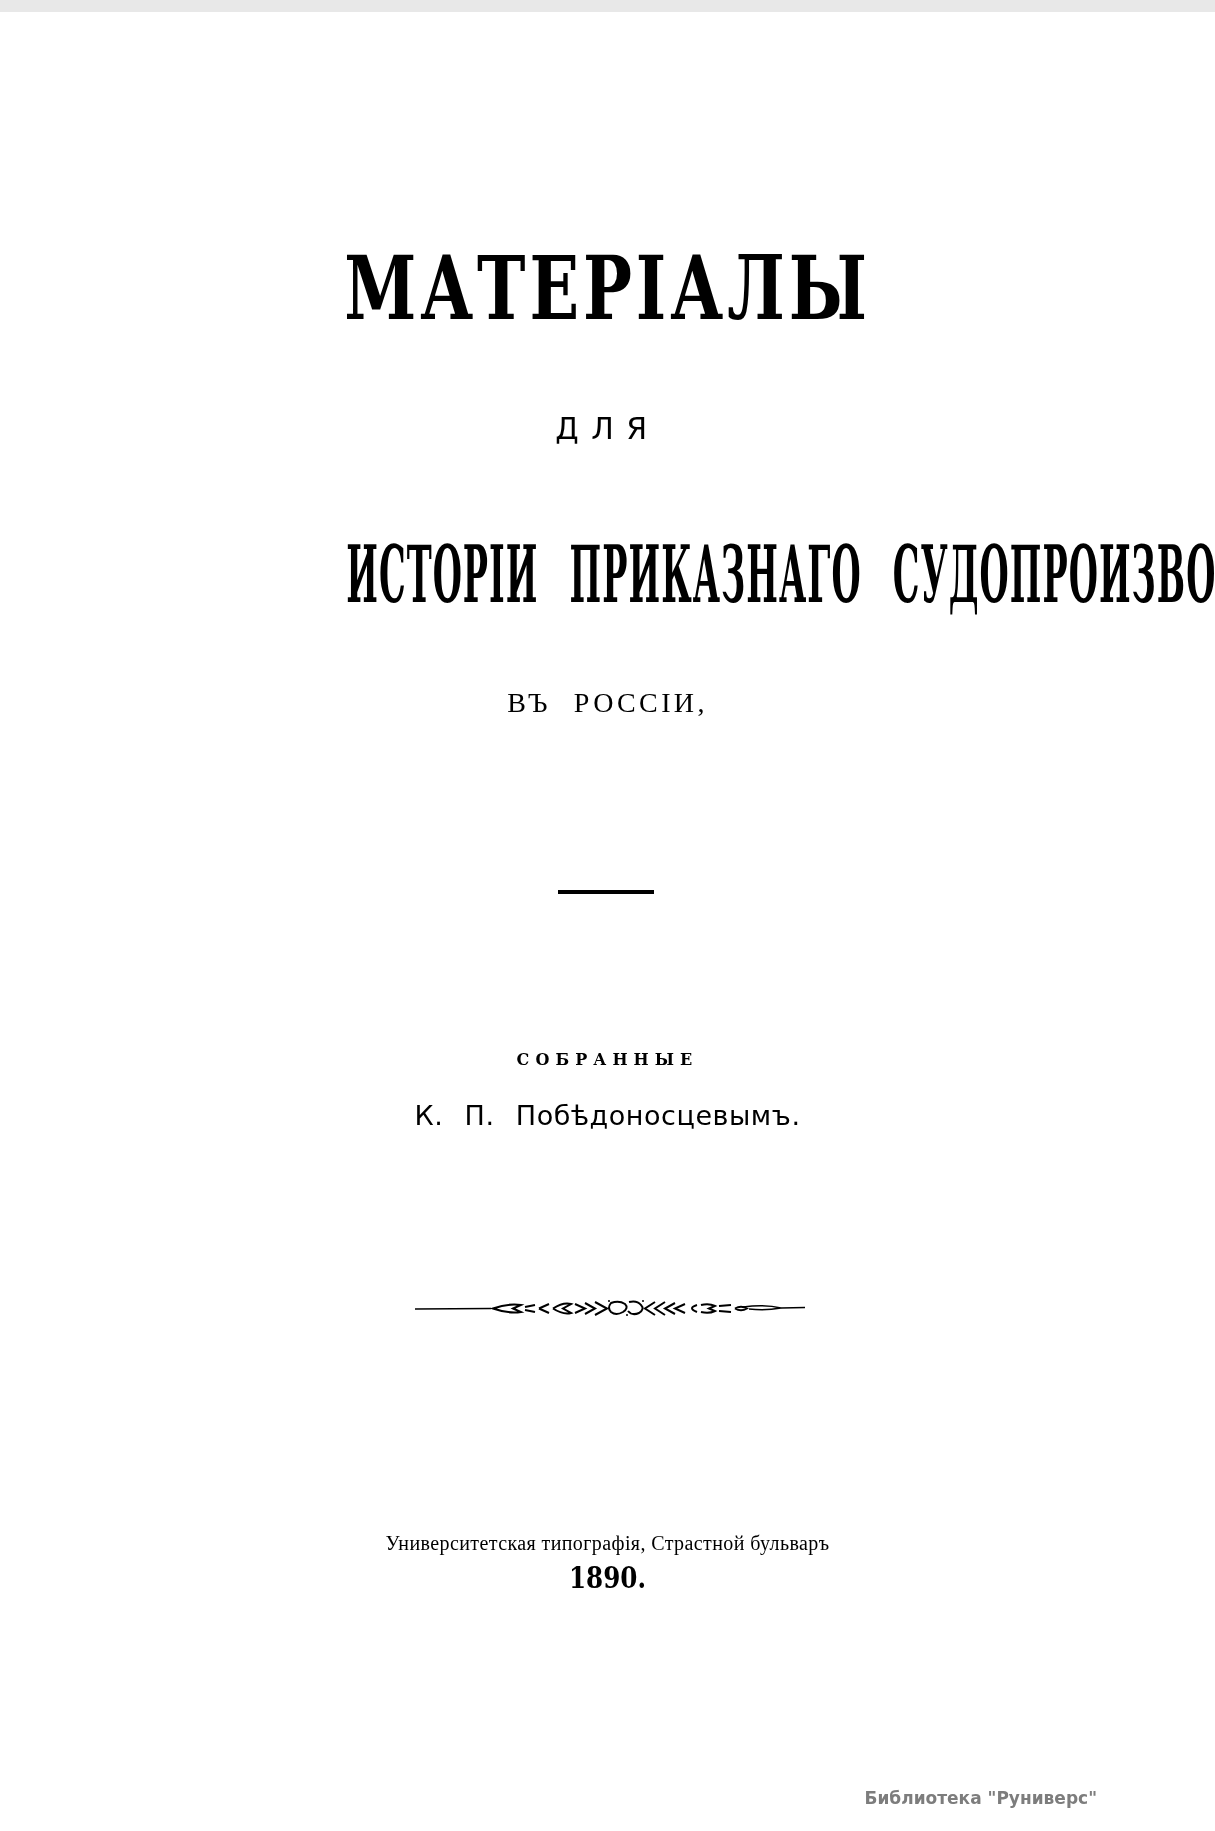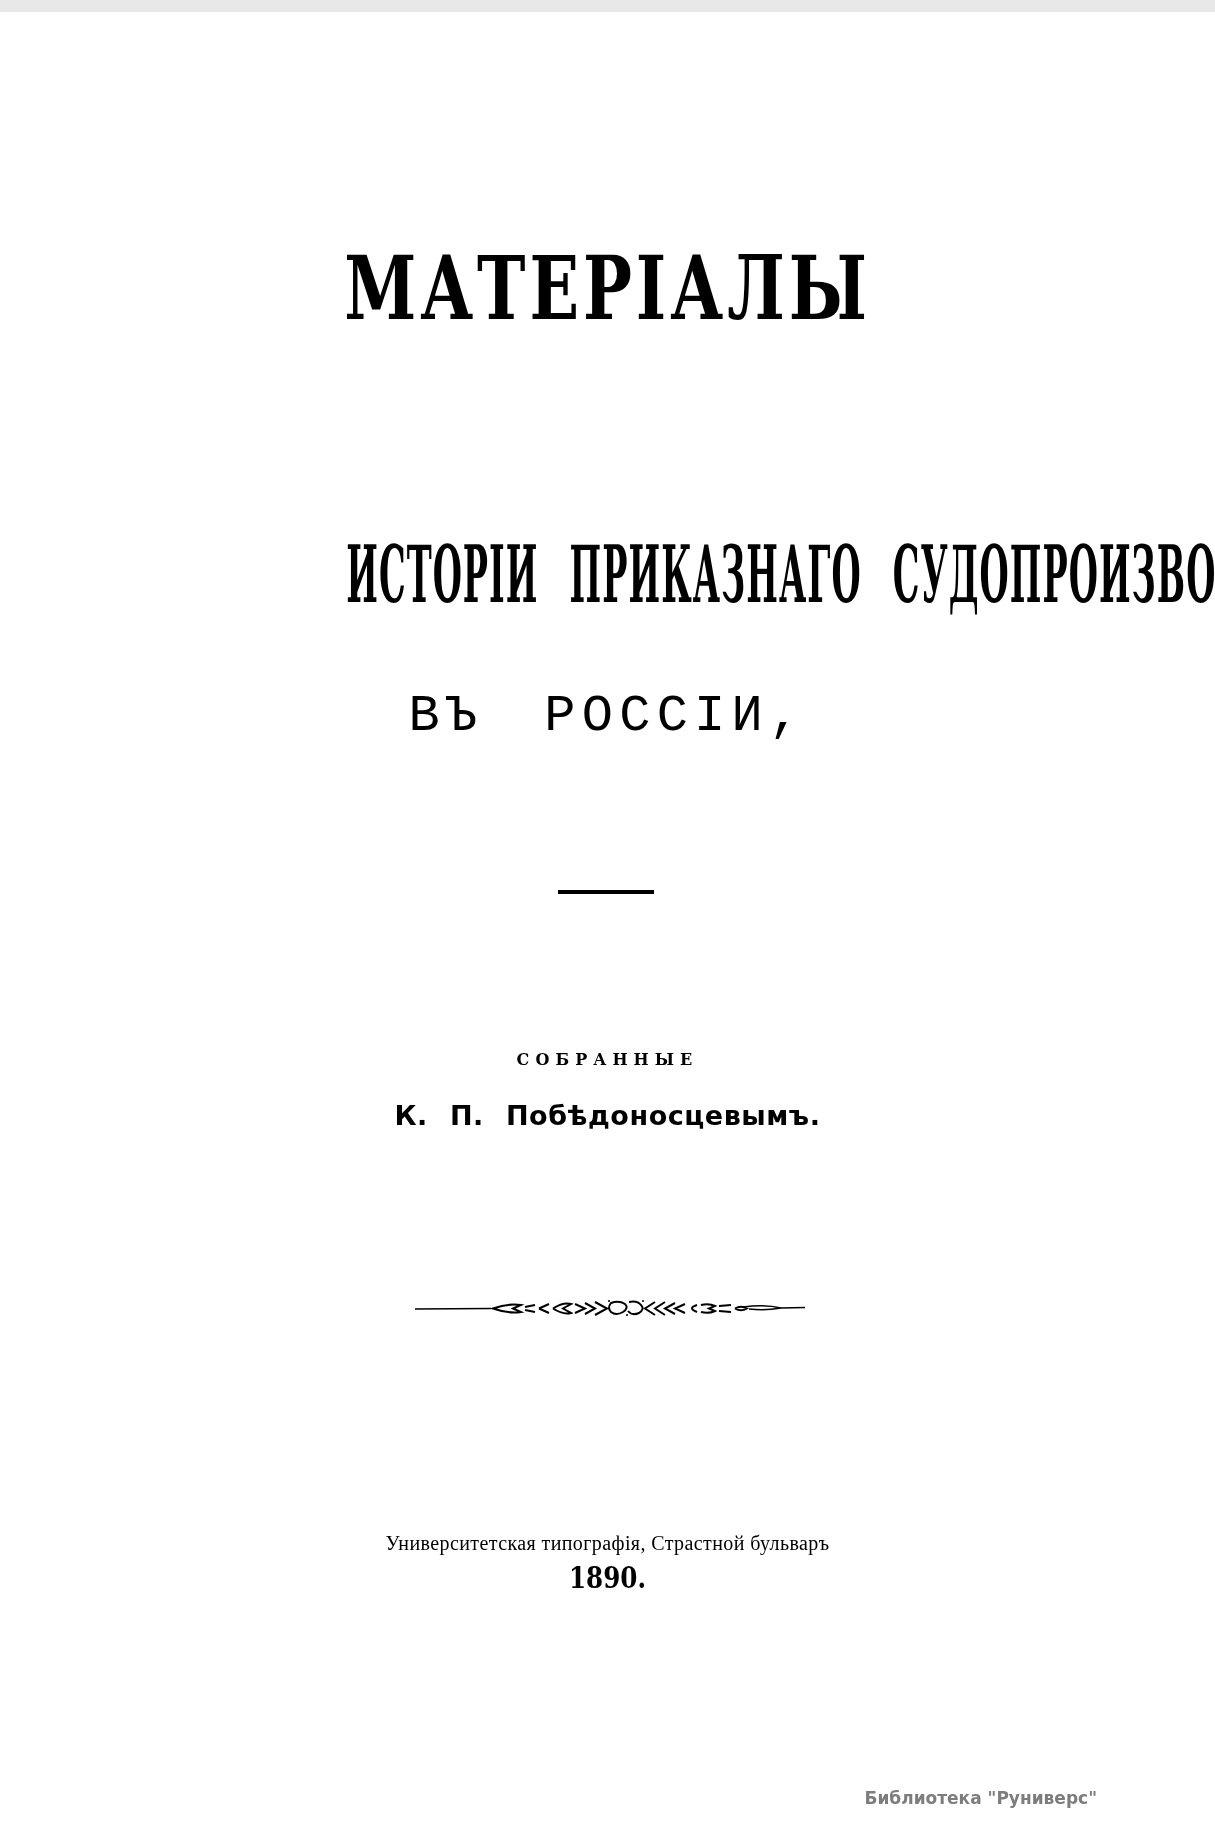--- a/index.html
+++ b/index.html
@@ -41,23 +41,23 @@
     font-weight:bold;
     font-size:78px;line-height:1.1;
     letter-spacing:0.03em;
     word-spacing:0.55em;
     transform:scaleX(0.43);
     transform-origin:50% 50%;
   }
   
   .region{
     top:676px;
-    font-family:Liberation Mono, monospace;
+    font-family:Liberation Serif, serif;
     font-weight:normal;
-    font-size:52px;line-height:1.1;
+    font-size:28px;line-height:1.1;
     letter-spacing:0.12em;
     word-spacing:0.45em;
   }
   .short-rule{
     position:absolute;
     top:878px;left:50%;
     width:96px;height:4px;
     margin-left:-50px;
     background:#000;
   }
@@ -66,21 +66,21 @@
     top:1038px;
     font-family:"DejaVu Serif", serif;
     font-weight:bold;
     font-size:16px;line-height:1.2;
     letter-spacing:0.38em;
   }
   
   .author{
     top:1088px;
     font-family:"DejaVu Sans", sans-serif;
-    font-weight:bold;
+    font-weight:normal;
     font-size:27px;line-height:1.2;
     letter-spacing:0.02em;
     word-spacing:0.45em;
   }
   .ornament{
     position:absolute;
     top:1284px;left:50%;
     margin-left:-195px;
     width:400px;height:24px;
   }
@@ -116,20 +116,21 @@
     text-align:right;
   }
 </style>
 </head>
 <body>
 
 <div class="page" style="background: rgb(255, 255, 255);">
 
   <div class="line main-title">МАТЕРІАЛЫ</div>
 
+  <div class="line preposition">ДЛЯ</div>
 
   <div class="line subtitle">ИСТОРІИ ПРИКАЗНАГО СУДОПРОИЗВОДСТВА</div>
 
   <div class="line region">ВЪ РОССІИ,</div>
 
   <div class="short-rule"></div>
 
   <div class="line collected">СОБРАННЫЕ</div>
 
   <div class="line author">К. П. Побѣдоносцевымъ.</div>

